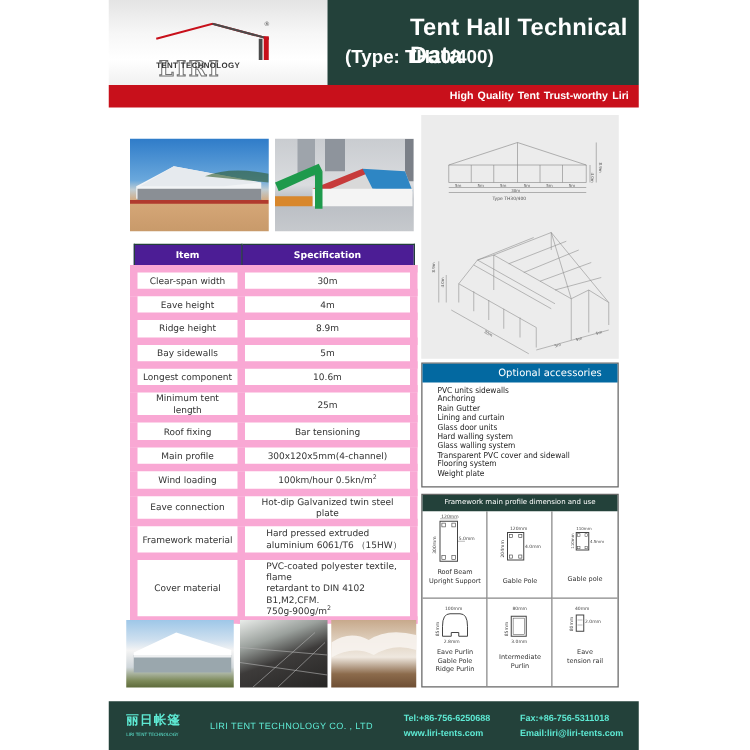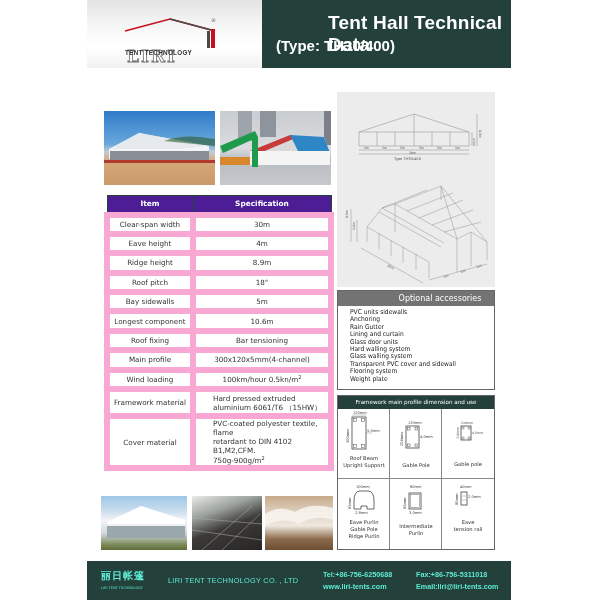--- a/index.html
+++ b/index.html
@@ -46,21 +46,21 @@
   .spec tr.tall td { height: 27px; }
   .spec tr.taller td { height: 36px; }
   .spec sup { font-size: 5px; }
 
   
   .drawing { position: absolute; left: 250px; top: 92px; width: 158px; height: 195px; background: #ececec; }
   .drawing svg { position: absolute; left: 0; top: 0; }
 
   
   .acc { position: absolute; left: 250px; top: 290px; width: 158px; height: 100px; border: 1px solid #666; background: #fff; }
-  .acc .head { background: #737373; color: #fff; text-align: center; font-size: 8px; height: 15px; line-height: 15px; padding-left: 48px; }
+  .acc .head { background: #0369a1; color: #fff; text-align: center; font-size: 8px; height: 15px; line-height: 15px; padding-left: 48px; }
   .acc ul { list-style: none; padding: 3px 0 0 12px; }
   .acc li { font-size: 6.6px; color: #222; line-height: 7.4px; font-family: "DejaVu Sans Condensed", "DejaVu Sans", sans-serif; }
 
   
   .fw { position: absolute; left: 250px; top: 395px; width: 158px; height: 155px; border: 1px solid #666; background: #fff; }
   .fw .head { background: #23413a; color: #fff; text-align: center; font-size: 5.6px; height: 13px; line-height: 13px; }
   .fw .grid { position: absolute; left: 0; top: 13px; width: 156px; height: 140px; }
   .fw .cell { position: absolute; width: 52px; height: 70px; border-right: 1px solid #888; }
   .fw .cell.r0 { top: 0; border-bottom: 1px solid #888; }
   .fw .cell.r1 { top: 70px; }
@@ -93,20 +93,23 @@
       </svg>
       <div class="word">LIRI</div>
       <div class="sub">TENT TECHNOLOGY</div>
       <div class="reg">®</div>
     </div>
   </div>
   <div class="hdr-title">
     <div class="t1">Tent Hall Technical Data</div>
     <div class="t2">(Type: TH30/400)</div>
   </div>
+  <div class="hdr-red">
+    <div class="tag">High Quality Tent   Trust-worthy Liri</div>
+  </div>
 
   <div class="photo p1">
     <svg width="111" height="74">
       <polygon points="5,38 35,22 105,35 105,48 5,48" fill="#f2f4f6"></polygon>
       <polygon points="35,22 105,35 75,38 8,38" fill="#e6eaee"></polygon>
       <rect x="6" y="40" width="99" height="9" fill="#8a8f95"></rect>
       <rect x="0" y="49" width="111" height="3" fill="#b13a2e"></rect>
       <path d="M60 30 Q80 22 111 28 L111 35 Z" fill="#2e5a2b" opacity="0.6"></path>
     </svg>
   </div>
@@ -139,42 +142,46 @@
         </tr>
       <tr>
           <td class="c1">Eave height</td>
           <td>4m</td>
         </tr>
       <tr>
           <td class="c1">Ridge height</td>
           <td>8.9m</td>
         </tr>
       <tr>
-          <td class="c1">Roof pitch</td>
-          <td>18°</td>
-        </tr>
-      <tr>
           <td class="c1">Bay sidewalls</td>
           <td>5m</td>
         </tr>
       <tr>
           <td class="c1">Longest component</td>
           <td>10.6m</td>
         </tr>
       <tr>
+          <td class="c1">Minimum tent length</td>
+          <td>25m</td>
+        </tr>
+      <tr>
           <td class="c1">Roof  fixing</td>
           <td>Bar  tensioning</td>
         </tr>
       <tr>
           <td class="c1">Main profile</td>
           <td>300x120x5mm(4-channel)</td>
         </tr>
       <tr>
           <td class="c1">Wind loading</td>
           <td><span>100km/hour      0.5kn/m</span><sup>2</sup></td>
+        </tr>
+      <tr>
+          <td class="c1">Eave connection</td>
+          <td>Hot-dip Galvanized twin steel plate</td>
         </tr>
       <tr class="tall">
           <td class="c1">Framework material</td>
           <td class="left">
             <div>Hard pressed extruded</div>
             <div>aluminium 6061/T6 （15HW）</div>
           </td>
         </tr>
       <tr class="taller">
           <td class="c1">Cover material</td>

